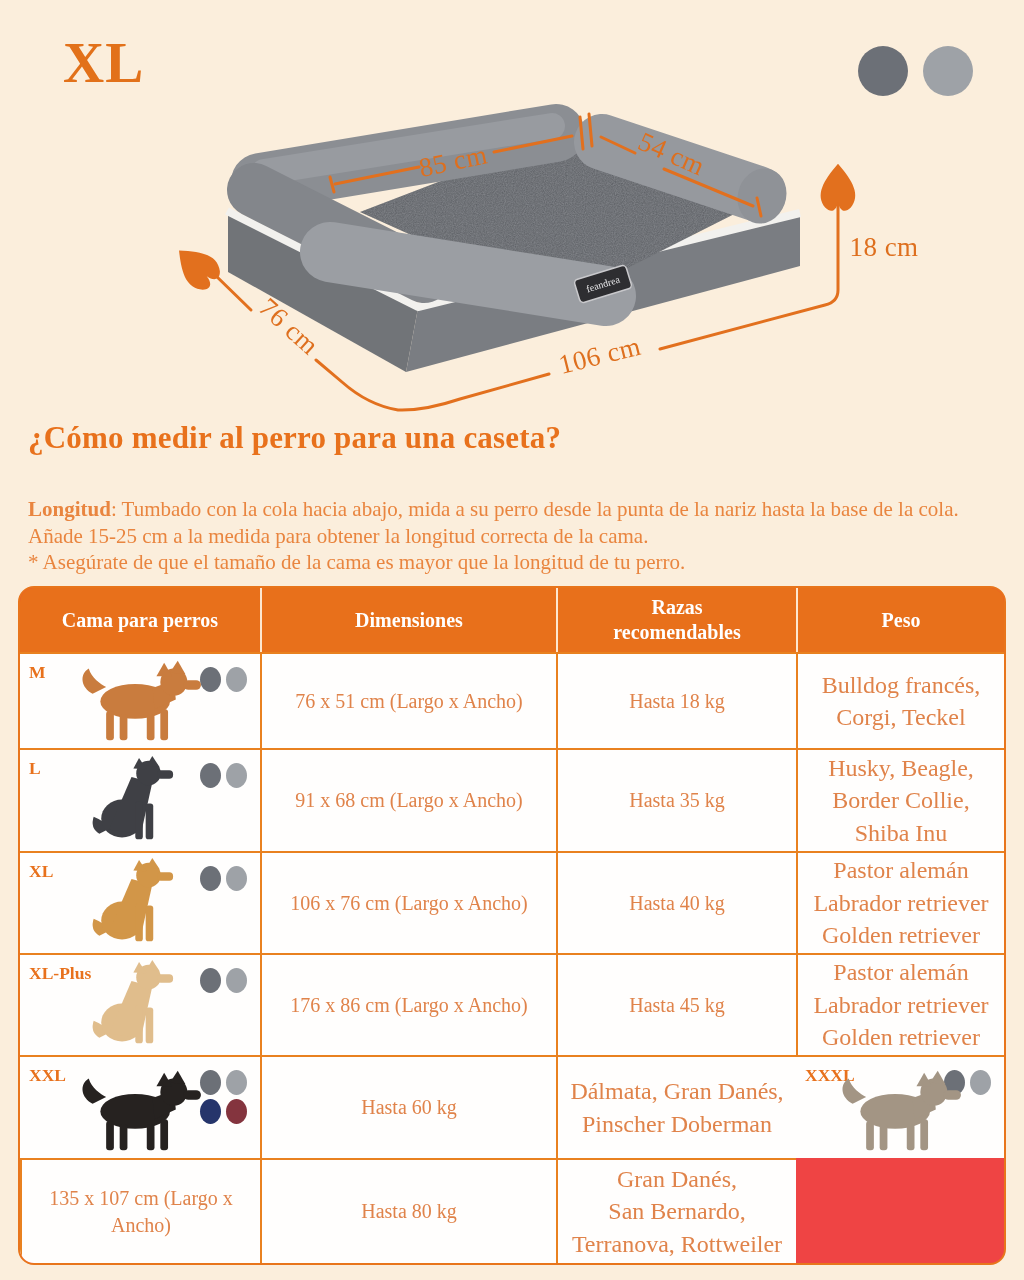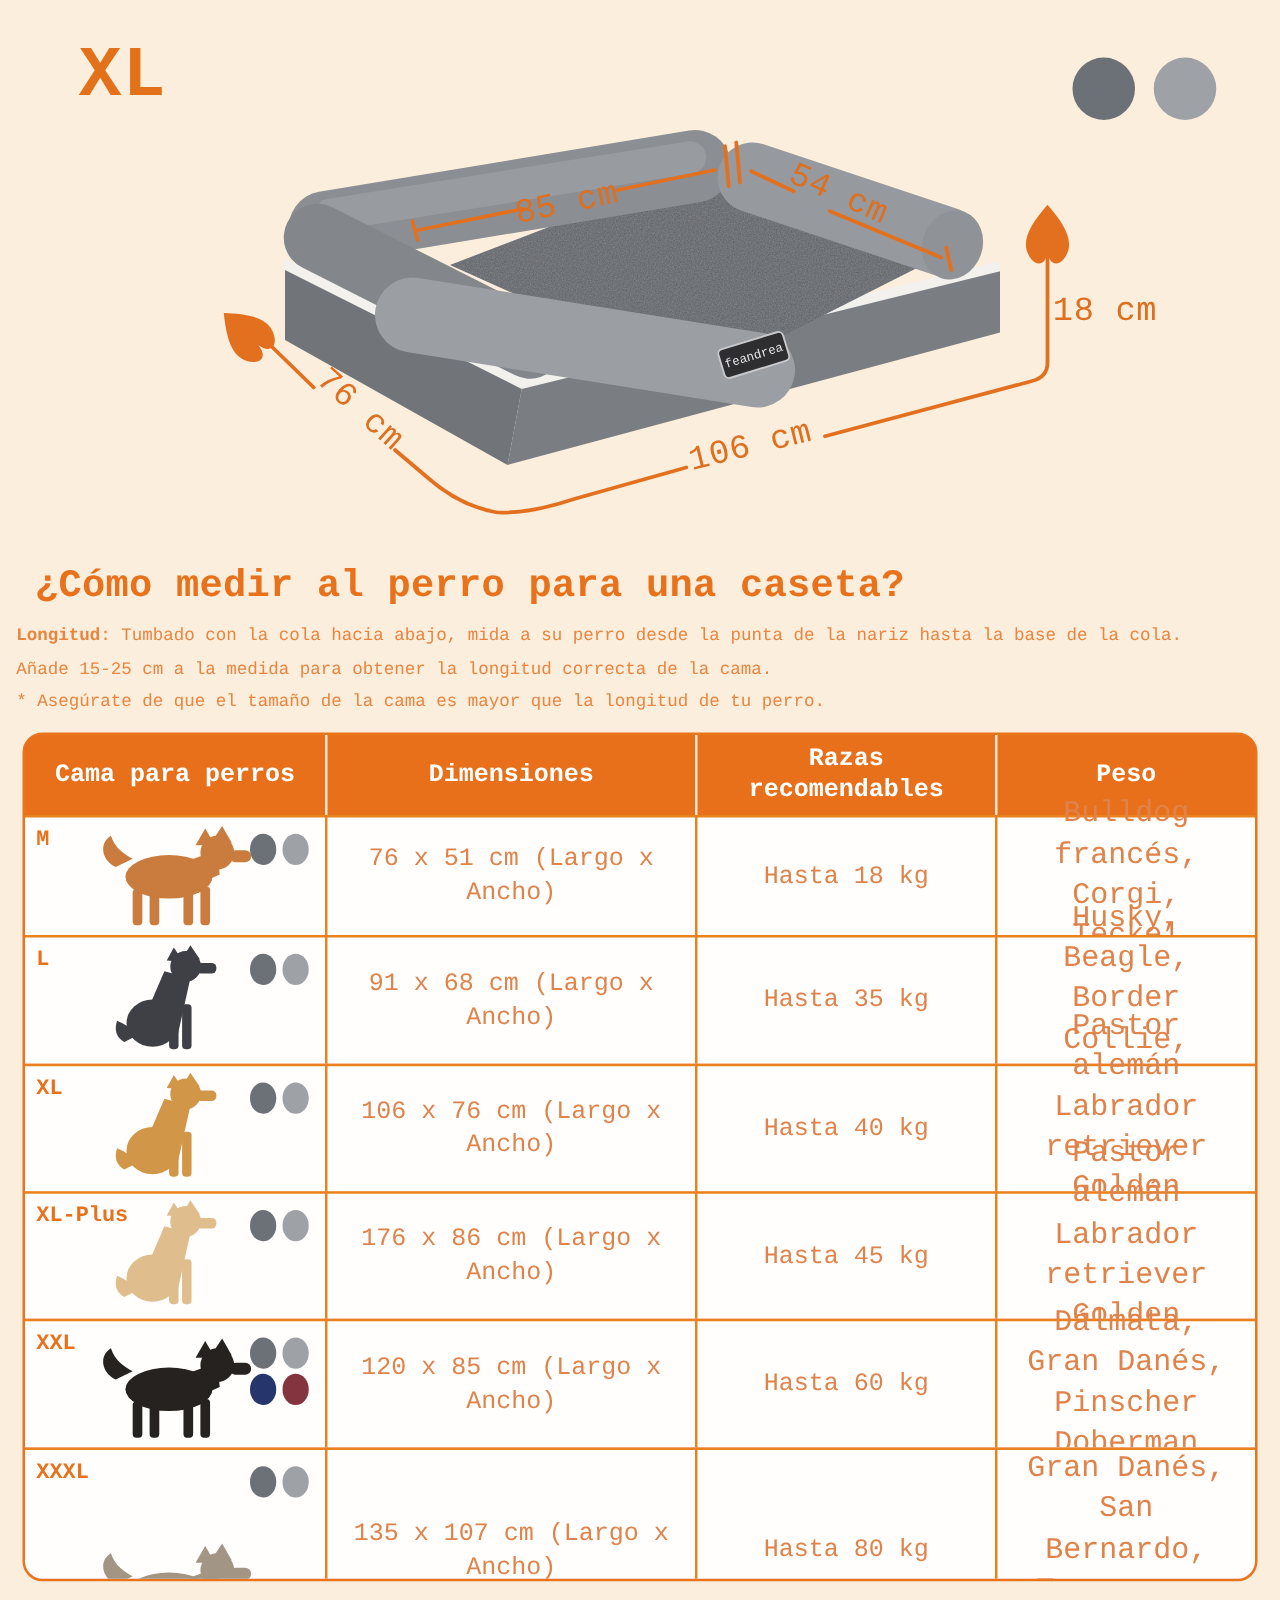--- a/index.html
+++ b/index.html
@@ -1,29 +1,29 @@
 <!DOCTYPE html>
 <html><head>
 <meta charset="utf-8">
 <style>
   html,body{margin:0;padding:0;}
   .canvas{position:relative;width:1024px;height:1280px;background:#FBEEDC;overflow:hidden;
-          font-family:Liberation Mono, monospace;}
+          font-family:Liberation Serif, serif;}
   
   .xl-label{position:absolute;left:63px;top:34px;font-size:57px;font-weight:600;
             color:#E2711A;letter-spacing:1px;line-height:1;}
   .swatches{position:absolute;left:858px;top:46px;display:flex;gap:15px;}
   .swatch{width:50px;height:50px;border-radius:50%;display:inline-block;}
   .bed-svg{position:absolute;left:0;top:0;}
   .dim-text{font-size:27px;fill:#DE6F1E;letter-spacing:.5px;}
   
-  .heading{position:absolute;left:28px;top:452px;margin:0;font-size:31px;font-weight:700;
+  .heading{position:absolute;left:28px;top:420px;margin:0;font-size:31px;font-weight:700;
            color:#E8711C;letter-spacing:.2px;}
-  .textblock{position:absolute;left:13px;top:496px;width:935px;color:#E9853F;
-             font-size:14px;line-height:26.5px;}
+  .textblock{position:absolute;left:28px;top:496px;width:935px;color:#E9853F;
+             font-size:21px;line-height:26.5px;}
   .textblock p{margin:0;}
   .textblock .b{font-weight:700;}
   
   .size-table{position:absolute;left:18px;top:586px;width:988px;height:679px;background:#ef4444;
               border:2px solid #E8751C;border-radius:16px;overflow:hidden;box-sizing:border-box;
               display:grid;grid-template-columns:240px 296px 240px 1fr;
               grid-template-rows:64px 96px 103px 102px 102px 103px 1fr;}
   .th{background:#E8701B;color:#FFFFFF;font-weight:700;font-size:20px;display:flex;
       align-items:center;justify-content:center;text-align:center;line-height:1.25;}
   .th.sep{border-left:2px solid rgba(255,244,228,.9);}
@@ -224,21 +224,20 @@
       <span class="dots">
         <span class="dot" style="background-color: rgb(108, 112, 119);"></span>
         <span class="dot" style="background-color: rgb(158, 162, 167);"></span>
         <span class="dot" style="background-color: rgb(38, 53, 107);"></span>
         <span class="dot" style="background-color: rgb(132, 52, 62);"></span>
       </span>
       <svg class="dog stand" viewBox="0 0 130 92" fill="currentColor" style="color: rgb(38, 34, 32);">
           <use href="#dog-stand"></use>
         </svg>
     </div>
-    <div class="td sep">120 x 85 cm (Largo x Ancho)</div>
     <div class="td sep">Hasta 60 kg</div>
     <div class="td sep breeds">Dálmata, Gran Danés,
 Pinscher Doberman</div>
 
     <div class="td first">
       <span class="rsize">XXXL</span>
       <span class="dots">
         <span class="dot" style="background-color: rgb(108, 112, 119);"></span>
         <span class="dot" style="background-color: rgb(158, 162, 167);"></span>
       </span>

